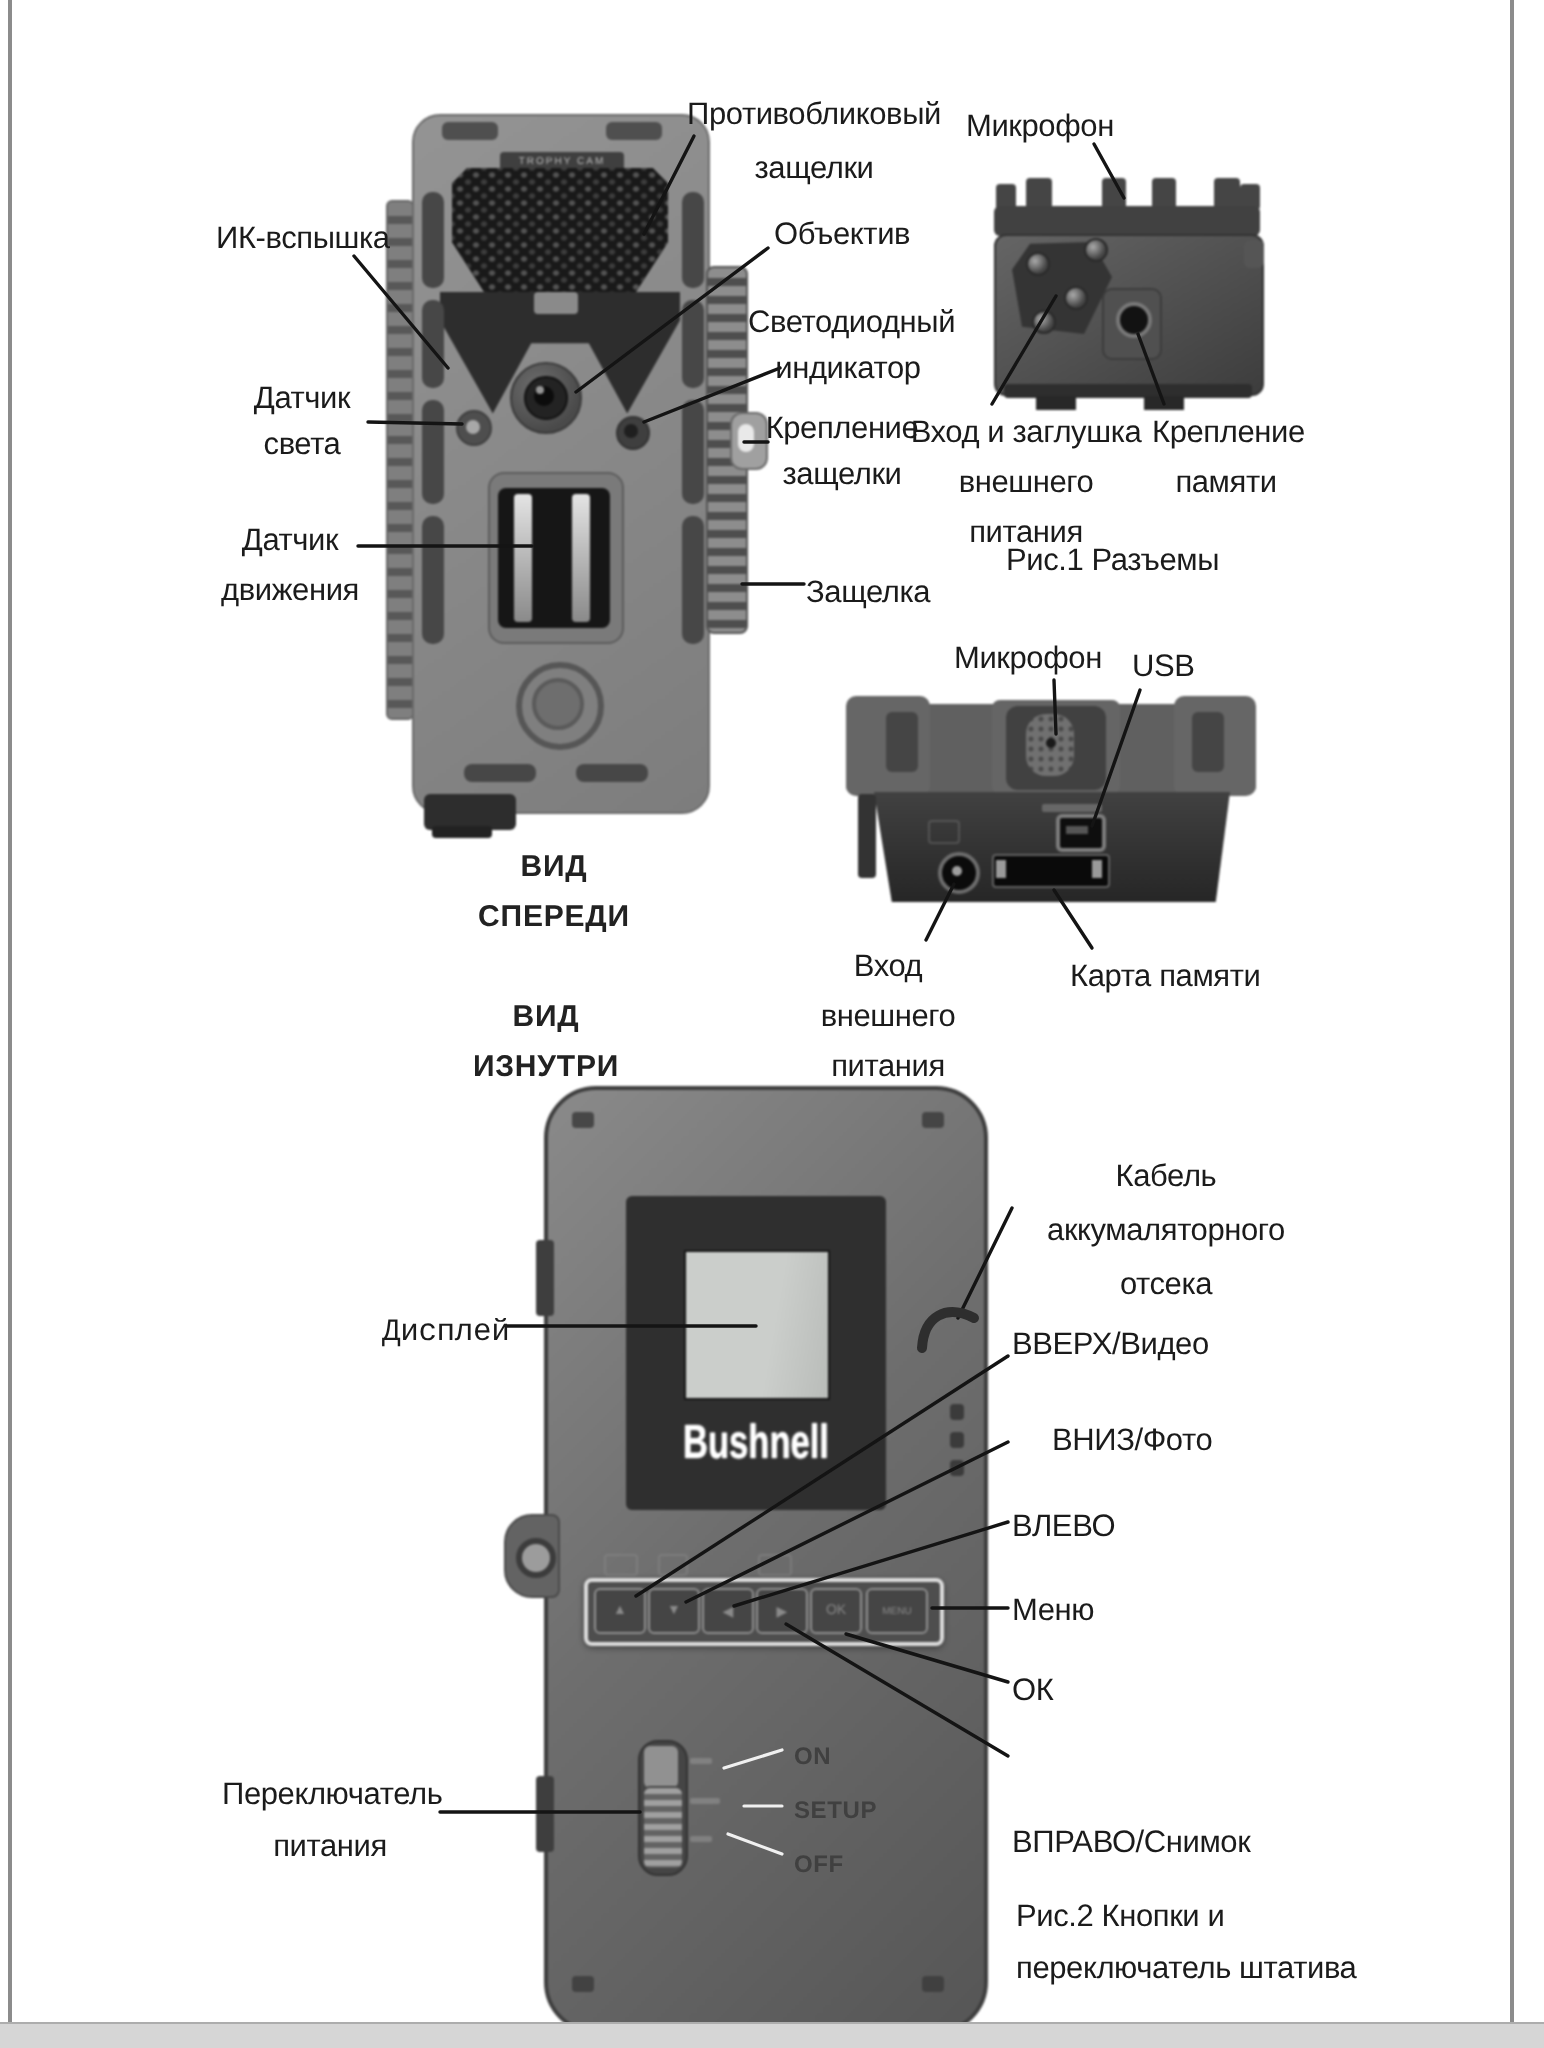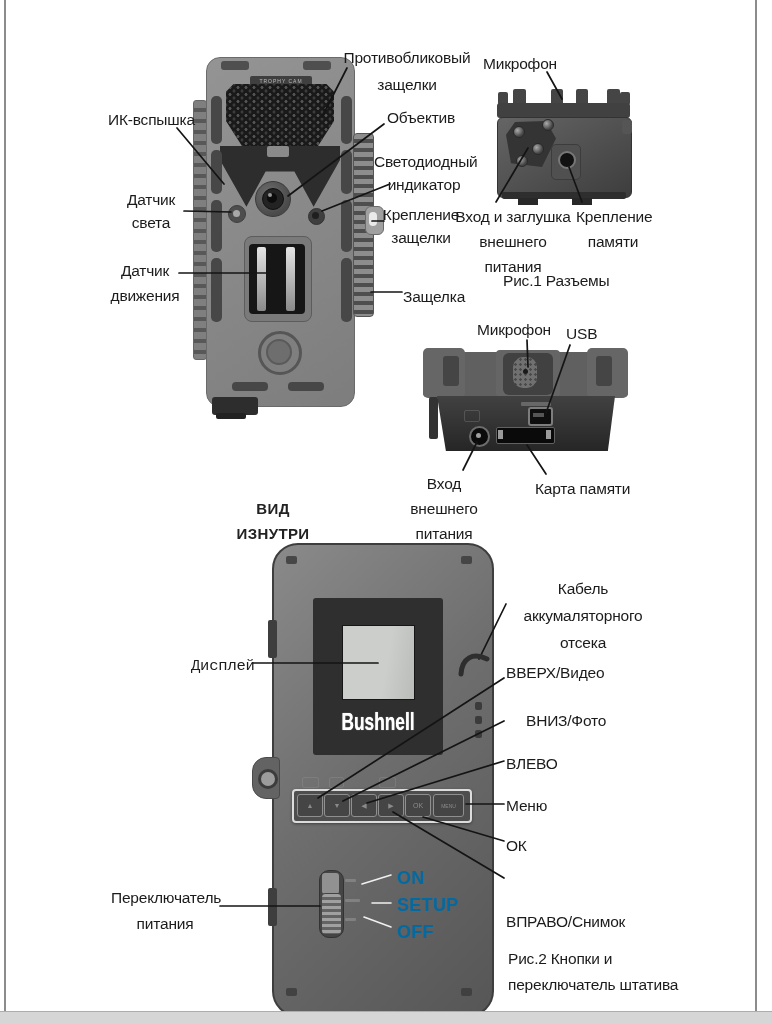--- a/index.html
+++ b/index.html
@@ -6,21 +6,21 @@
   #page{position:relative;width:772px;height:1024px;background:#ffffff;overflow:hidden;
         font-family:"Liberation Sans","DejaVu Sans",sans-serif;}
   .abs{position:absolute;}
   .photo{position:absolute;inset:0;filter:blur(0.4px);pointer-events:none;z-index:1;}
   #leaders{position:absolute;left:0;top:0;z-index:2;pointer-events:none;}
   .lbl{position:absolute;font-size:15.5px;line-height:25px;color:#1b1b1b;white-space:nowrap;
        letter-spacing:-0.2px;z-index:3;}
   .c{white-space:normal;text-align:center;}
   .c span{display:block;}
   .cap{font-weight:bold;font-size:15px;color:#222;letter-spacing:0.4px;}
-  .wlbl{position:absolute;color:#0369a1;font-weight:bold;font-size:18px;line-height:27px;
+  .wlbl{position:absolute;color:#404040;font-weight:bold;font-size:12px;line-height:27px;
         letter-spacing:0.3px;z-index:3;text-align:right;}
   .slot{position:absolute;background:#474747;border-radius:5px;}
   .bolt{position:absolute;width:10px;height:10px;border-radius:50%;
         background:radial-gradient(circle at 35% 35%,#aaa,#444 65%);border:1px solid #2a2a2a;}
   .btn{position:absolute;width:24px;height:21px;background:#454545;border:1px solid #8f8f8f;
        border-radius:3px;color:#8a8a8a;font-size:7px;display:flex;align-items:center;
        justify-content:center;overflow:hidden;}
   .vent{position:absolute;width:7px;height:8px;background:#3b3b3b;border-radius:2px;}
   .cornermark{position:absolute;width:11px;height:8px;background:#3c3c3c;border-radius:2px;opacity:.85;}
   .keyicon{position:absolute;border:1px solid #8a8a8a;opacity:.5;border-radius:2px;}
@@ -213,20 +213,21 @@
   <div class="lbl" style="left:387px;top:105px;">Объектив</div>
   <div class="lbl c" style="left:374px;top:150px;width:100px;line-height:23px;">
     <span>Светодиодный</span>
     <span>индикатор</span>
   </div>
   <div class="lbl c" style="left:382px;top:203px;width:78px;line-height:23px;">
     <span>Крепление</span>
     <span>защелки</span>
   </div>
   <div class="lbl" style="left:403px;top:284px;">Защелка</div>
+  <div class="lbl c cap" style="left:222px;top:421px;width:110px;">ВИД СПЕРЕДИ</div>
 
   <div class="lbl" style="left:483px;top:51px;">Микрофон</div>
   <div class="lbl c" style="left:451px;top:204px;width:124px;">
     <span>Вход и заглушка</span>
     <span>внешнего питания</span>
   </div>
   <div class="lbl c" style="left:576px;top:204px;width:74px;">
     <span>Крепление</span>
     <span>памяти</span>
   </div>

